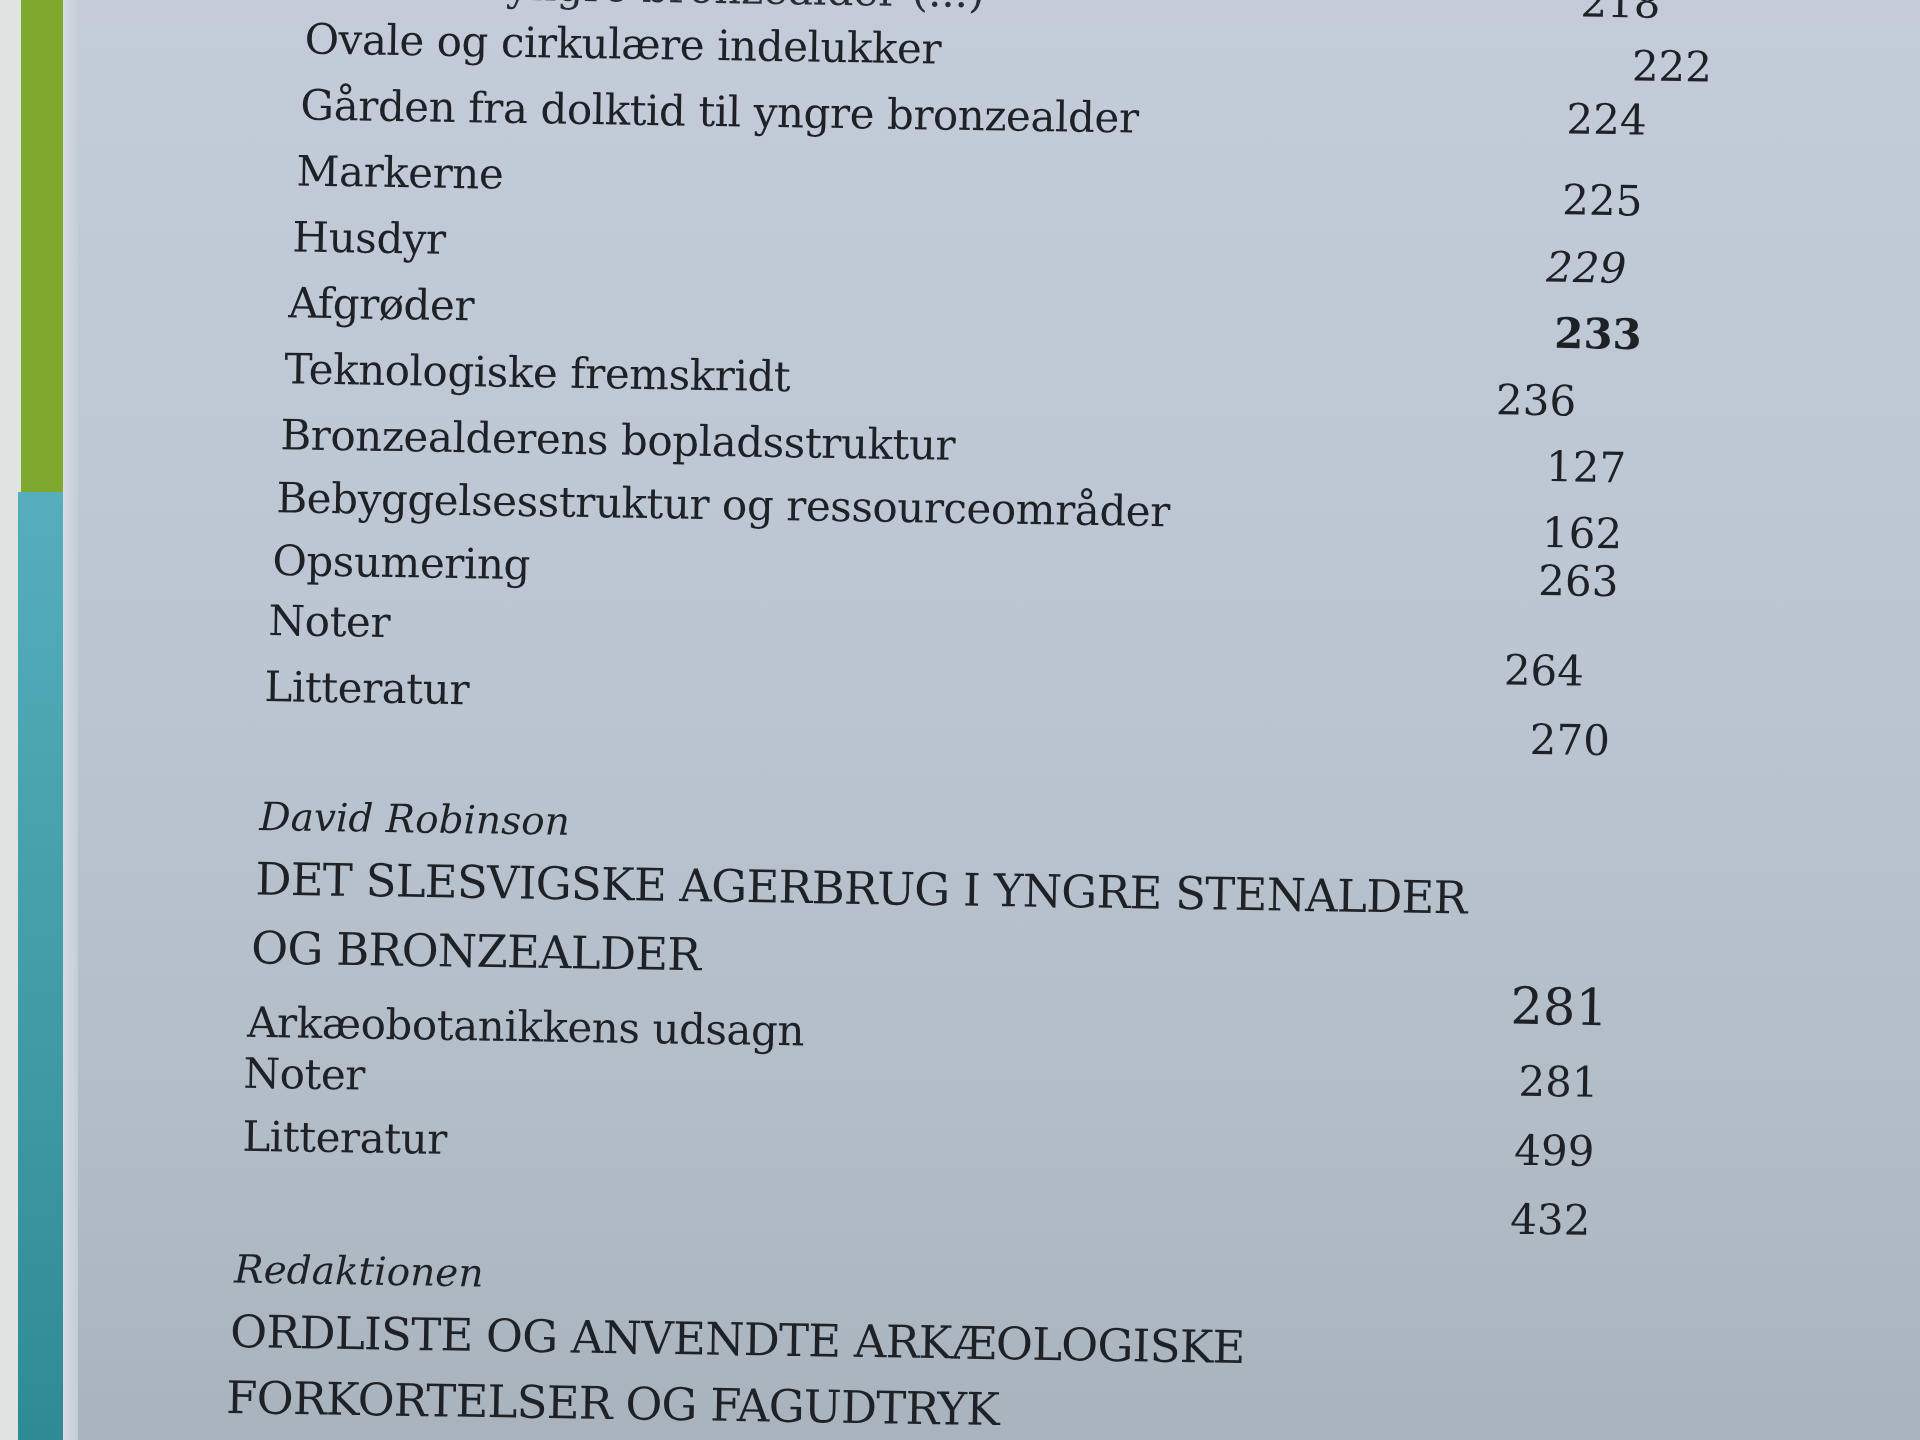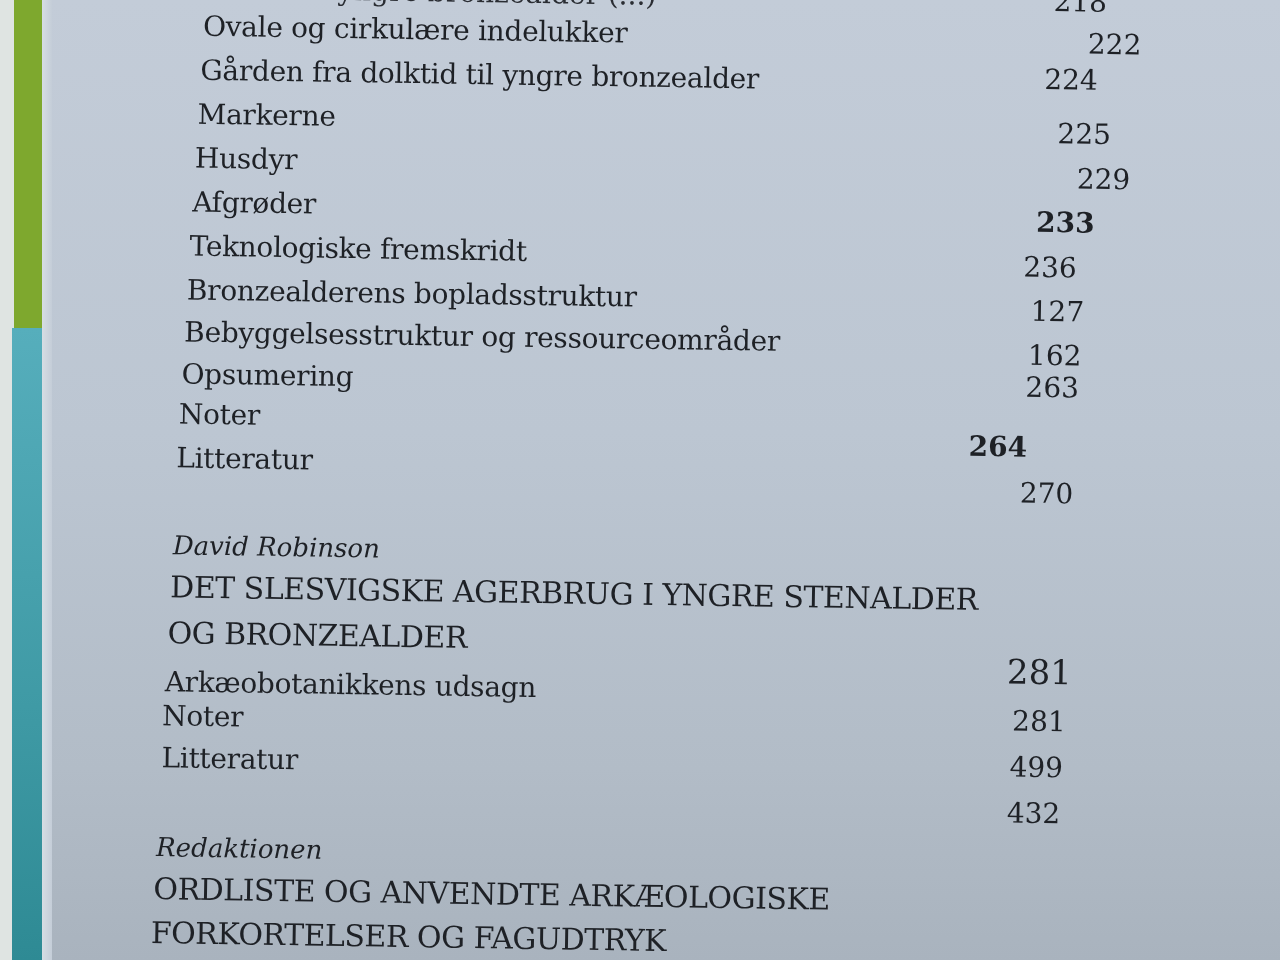--- a/index.html
+++ b/index.html
@@ -96,42 +96,42 @@
   <div class="cut-top">Huse fra yngre bronzealder (...)</div>
   <div class="num" style="left:1046px; top:-22px;">218</div>
 
   <div class="row" style="left:196px; top:16px;">Ovale og cirkulære indelukker</div>
   <div class="num" style="left:1040px; top:20px;margin-left:41px;">222</div>
 
   <div class="row" style="left:194px; top:60px;">Gården fra dolktid til yngre bronzealder</div>
   <div class="num" style="left:1038px; top:56px;">224</div>
 
   <div class="row" style="left:192px; top:104px;">Markerne</div>
-  <div class="num" style="left:1036px; top:110px;margin-left:16px;">225</div>
+  <div class="num" style="left:1036px; top:110px;">225</div>
 
   <div class="row" style="left:190px; top:148px;">Husdyr</div>
-  <div class="num" style="left:1072px; top:155px;">229</div>
+  <div class="num" style="left:1026px; top:155px;font-style:italic;">229</div>
 
   <div class="row" style="left:188px; top:192px;">Afgrøder</div>
   <div class="num" style="left:1032px; top:199px;font-weight:bold;">233</div>
 
   <div class="row" style="left:186px; top:236px;">Teknologiske fremskridt</div>
-  <div class="num" style="left:1020px; top:244px;">236</div>
+  <div class="num" style="left:994px; top:244px;">236</div>
 
   <div class="row" style="left:184px; top:280px;">Bronzealderens bopladsstruktur</div>
   <div class="num" style="left:1028px; top:288px;">127</div>
 
   <div class="row" style="left:182px; top:322px;">Bebyggelsesstruktur og ressourceområder</div>
   <div class="num" style="left:1026px; top:332px;">162</div>
 
   <div class="row" style="left:180px; top:364px;">Opsumering</div>
   <div class="num" style="left:1024px; top:364px;">263</div>
 
   <div class="row" style="left:178px; top:404px;">Noter</div>
-  <div class="num" style="left:968px; top:424px;font-weight:bold;">264</div>
+  <div class="num" style="left:1002px; top:424px;">264</div>
 
   <div class="row" style="left:176px; top:448px;">Litteratur</div>
   <div class="num" style="left:1020px; top:470px;">270</div>
 
   <div class="author" style="left:174px; top:536px;">David Robinson</div>
   <div class="heading" style="left:172px; top:576px;">DET SLESVIGSKE AGERBRUG I YNGRE STENALDER</div>
   <div class="heading" style="left:170px; top:622px;">OG BRONZEALDER</div>
   <div class="num big" style="left:1010px; top:648px;">281</div>
 
   <div class="row" style="left:168px; top:672px;">Arkæobotanikkens udsagn</div>

